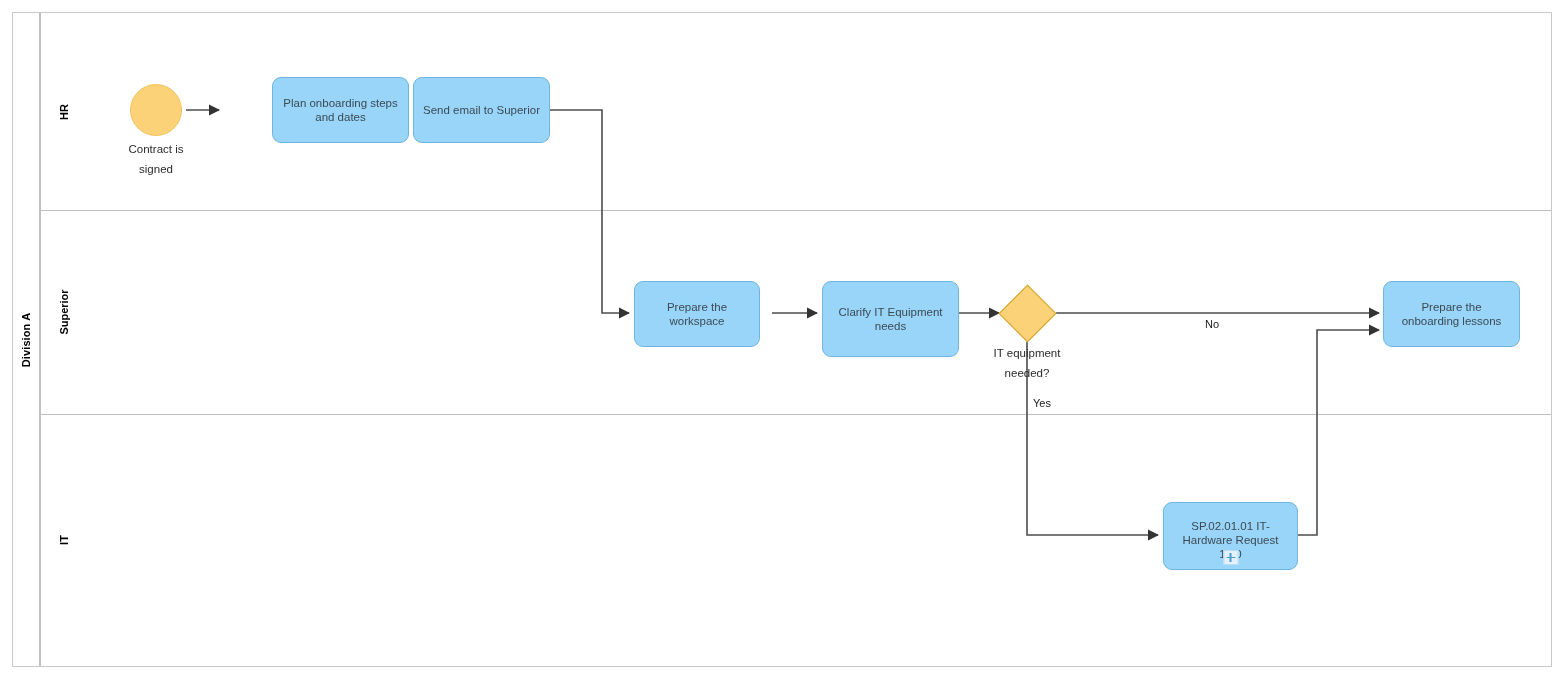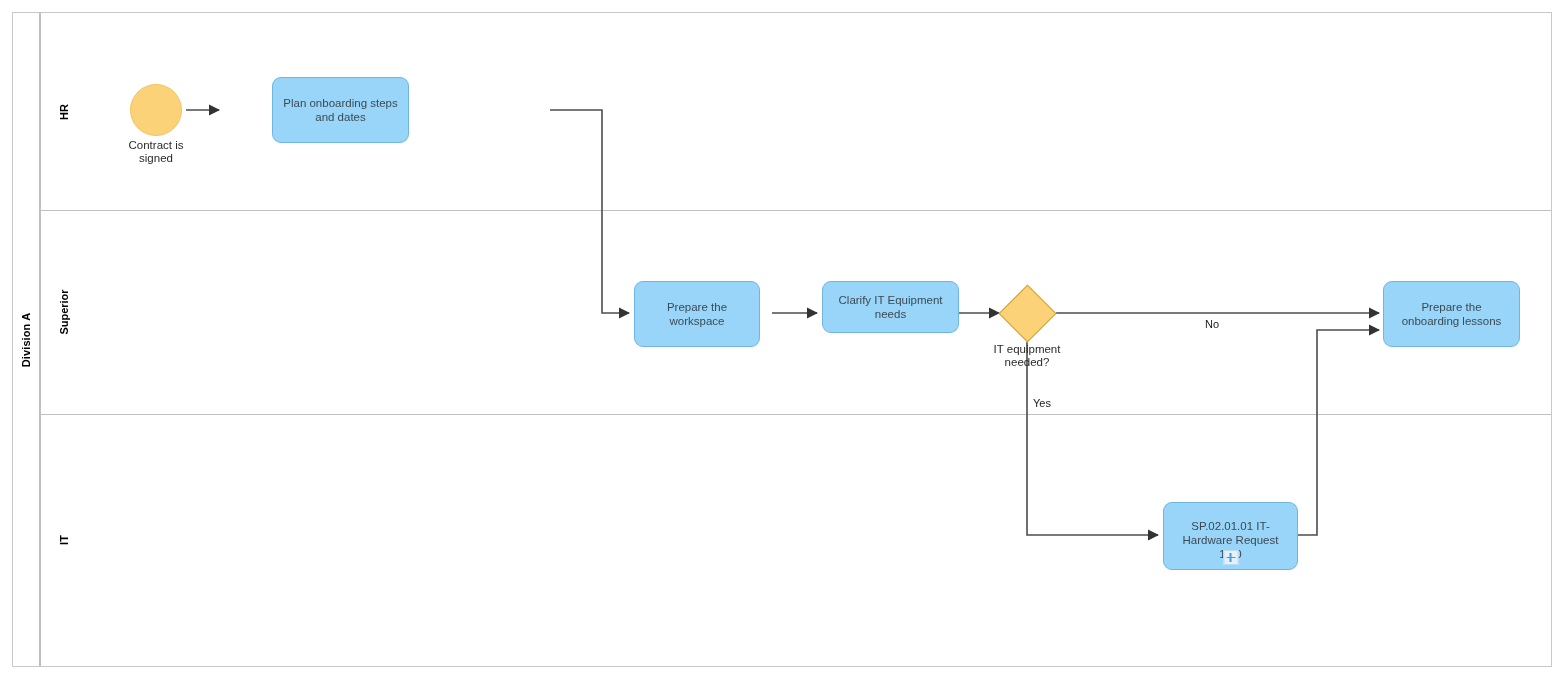--- a/index.html
+++ b/index.html
@@ -137,21 +137,21 @@
     border: 1px solid #D6A22E;
     box-sizing: border-box;
     transform: rotate(45deg);
   }
 
   
   .caption {
     position: absolute;
     text-align: center;
     font-size: 11.5px;
-    line-height: 13px;
+    line-height: 20px;
     color: #2B2B2B;
     white-space: pre-line;
   }
 
   
   .flow-svg {
     position: absolute;
     left: 0;
     top: 0;
     width: 1563px;
@@ -233,26 +233,29 @@
   <div class="flow-label" style="left:1033px; top:397px;">Yes</div>
 
   <div class="start-event" style="left:130px; top:84px; width:52px; height:52px;"></div>
   <div class="caption" style="left:106px; top:139px; width:100px;">Contract is
 signed</div>
 
   <div class="task" style="left:224px; top:77px; width:137px; height:66px;margin-left:48px;">
     <span class="task-label">Plan onboarding steps and dates</span>
   </div>
 
+  <div class="task" style="left:413px; top:77px; width:137px; height:66px;">
+    <span class="task-label">Send email to Superior</span>
+  </div>
 
   <div class="task" style="left:634px; top:281px; width:126px; height:66px;">
     <span class="task-label">Prepare the workspace</span>
   </div>
 
-  <div class="task" style="left:822px; top:281px; width:137px; height:52px;">
+  <div class="task" style="left:822px; top:281px; width:137px; height:76px;">
     <span class="task-label">Clarify IT Equipment needs</span>
   </div>
 
   <div class="gateway" style="left:1007px; top:293px; width:41px; height:41px;"></div>
   <div class="caption" style="left:977px; top:343px; width:100px;text-align:center;">IT equipment
 needed?</div>
 
   <div class="task" style="left:1383px; top:281px; width:137px; height:66px;justify-content:center;">
     <span class="task-label">Prepare the onboarding lessons</span>
   </div>

